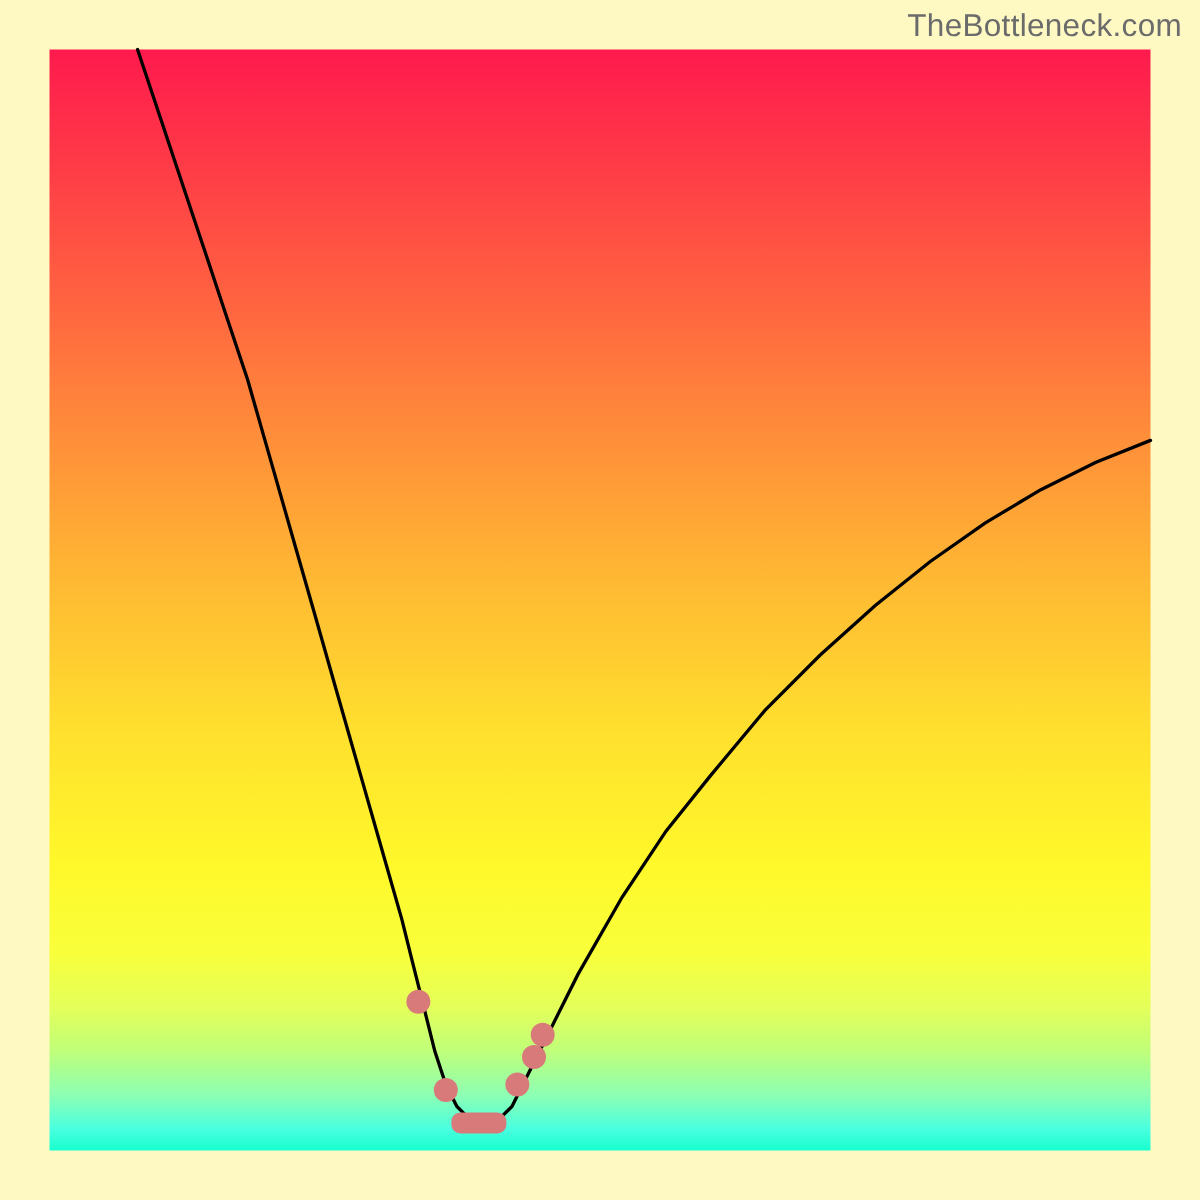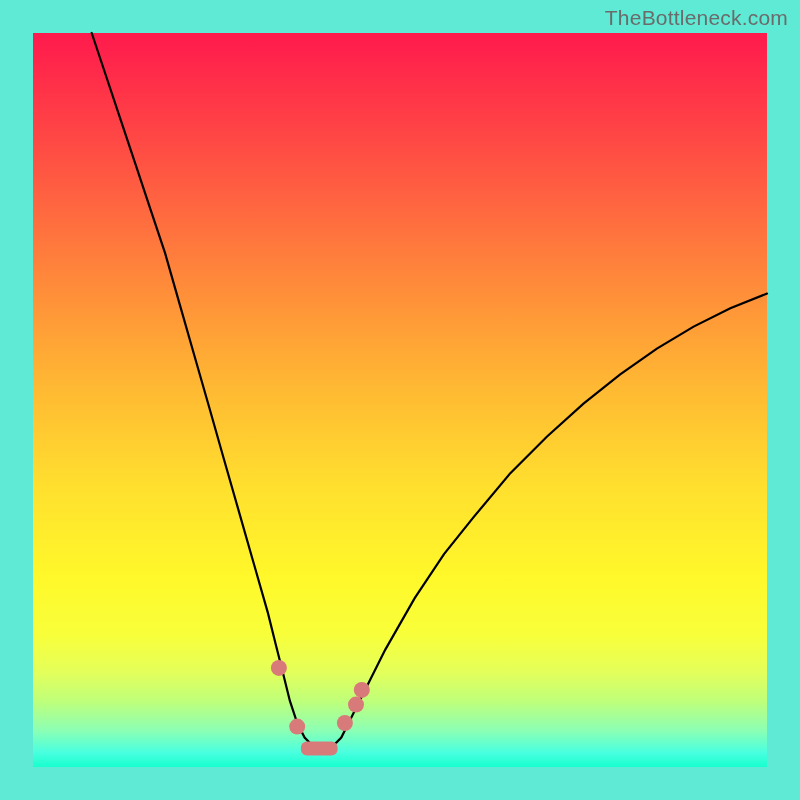--- a/index.html
+++ b/index.html
@@ -8,21 +8,21 @@
     width: 800px;
     height: 800px;
     background: #000;
     overflow: hidden;
     font-family: Arial, Helvetica, sans-serif;
   }
   .frame {
     position: absolute;
     left: 0; top: 0;
     width: 800px; height: 800px;
-    background: #5eead4;
+    background: #fef9c3;
   }
   .plot-area {
     position: absolute;
     left: 33px;
     top: 33px;
     width: 734px;
     height: 734px;
     
     background: linear-gradient(to bottom,
       #ff1a4d 0%,

